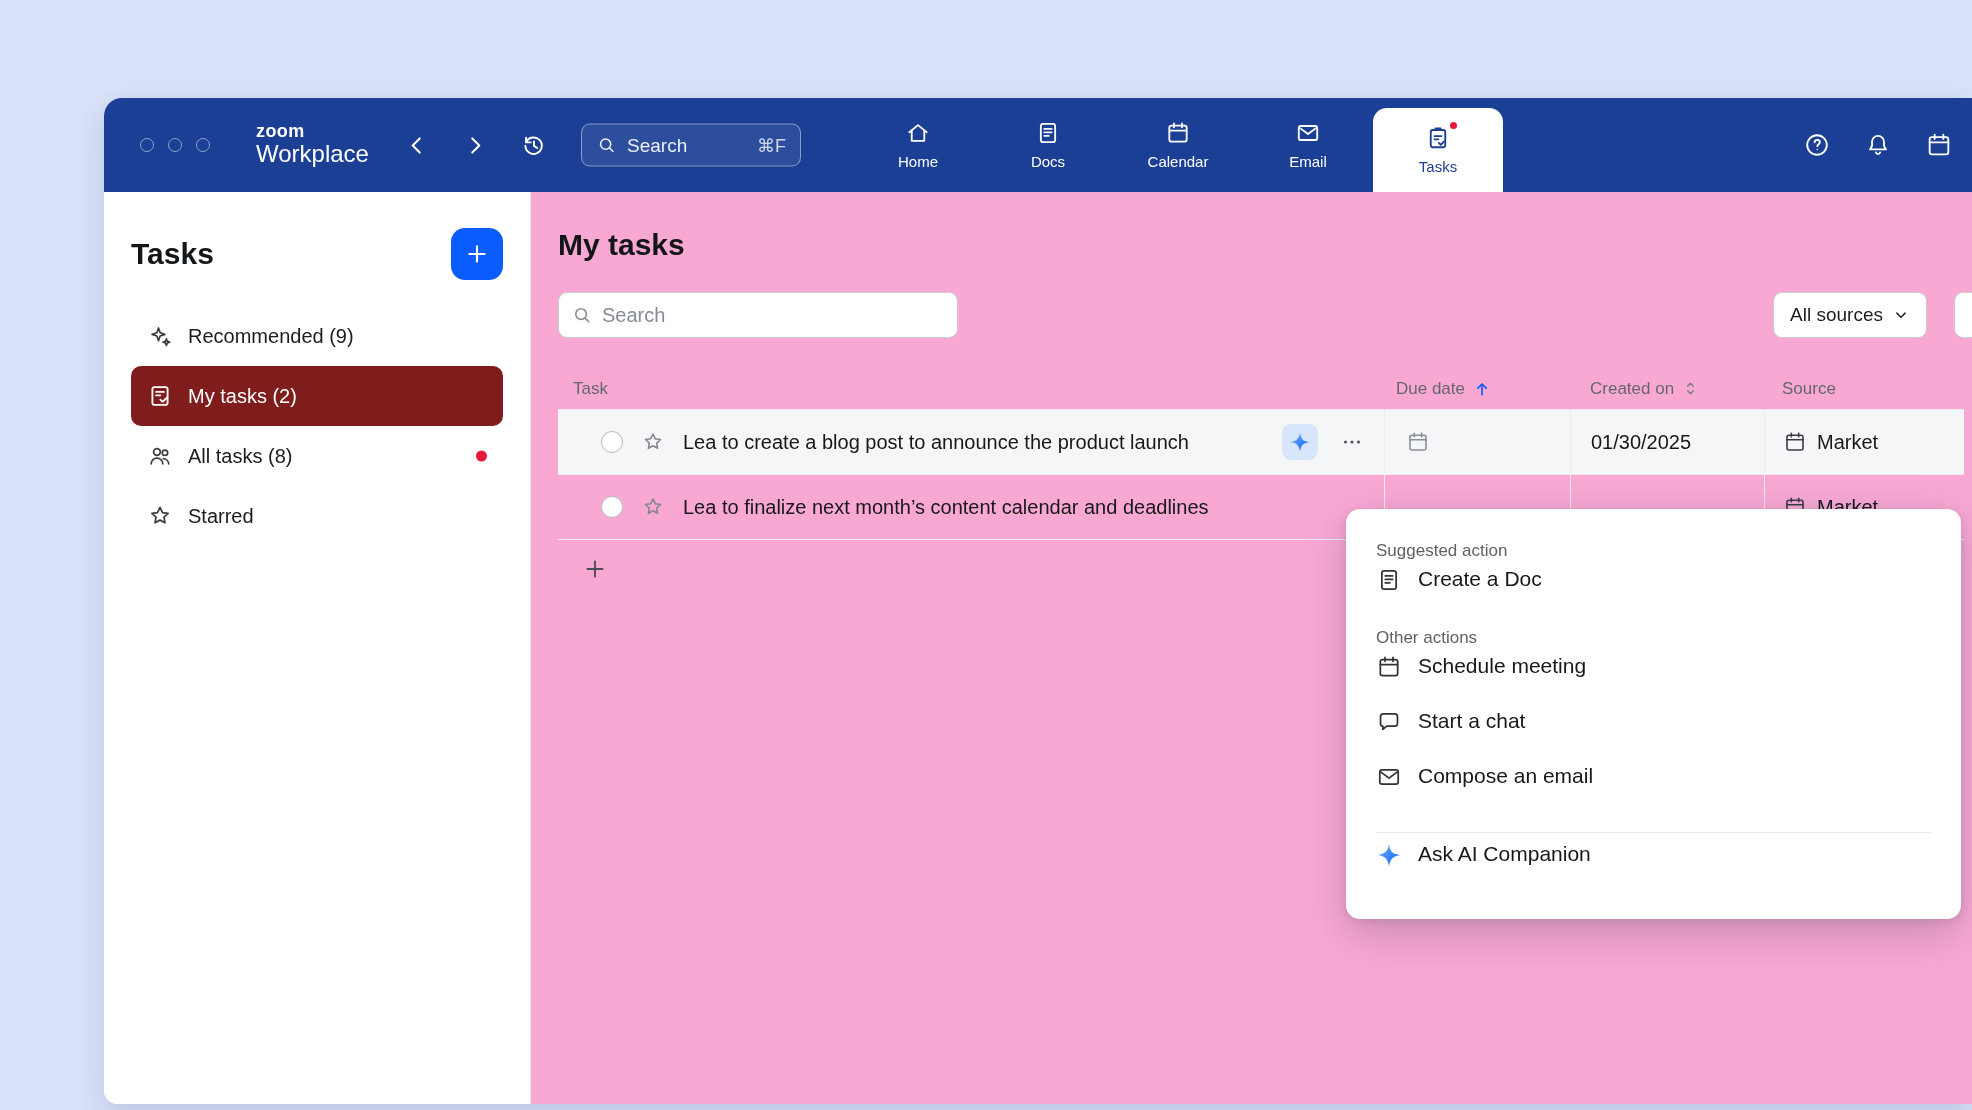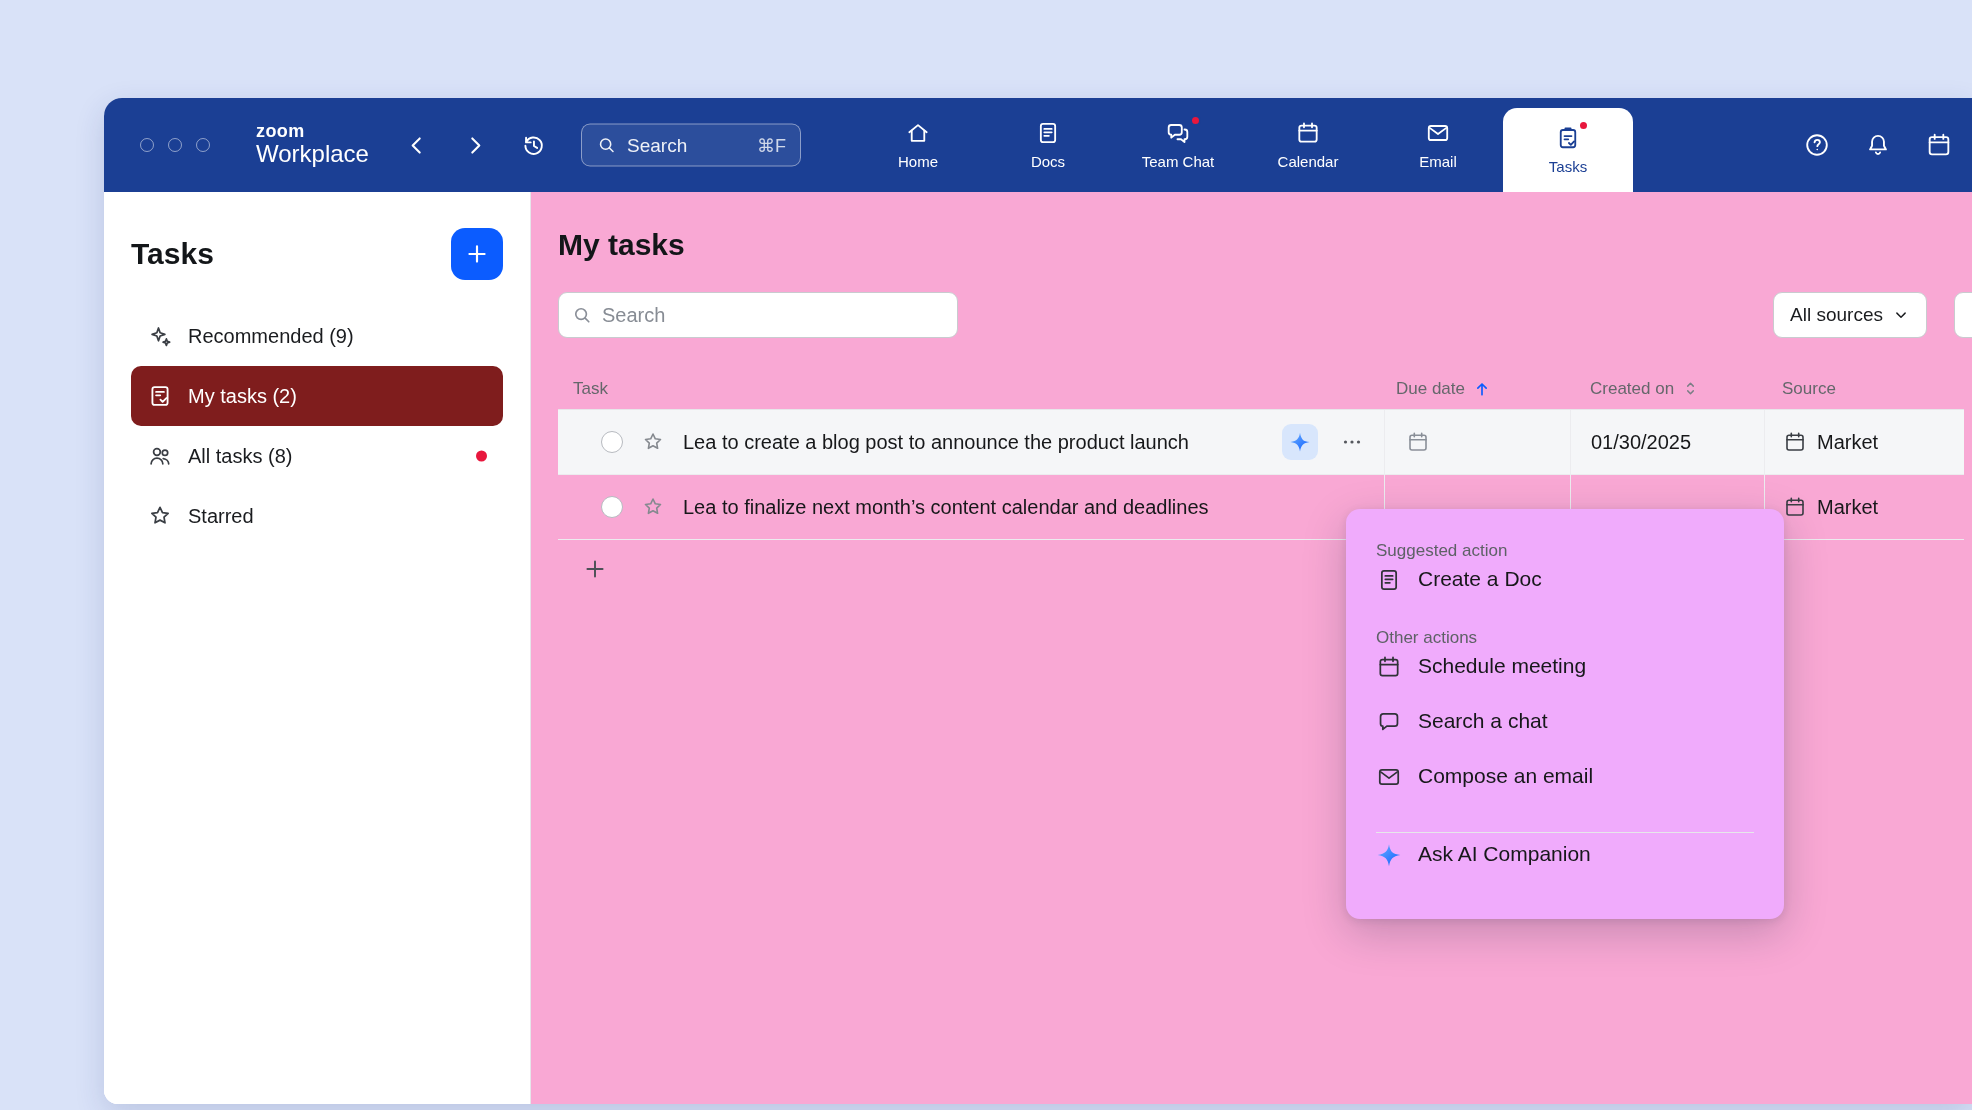--- a/index.html
+++ b/index.html
@@ -82,21 +82,21 @@
   .cb{width:22px;height:22px;border-radius:50%;border:1.8px solid #B7BAC0;background:#fff;flex:none;cursor:pointer}
   .star{color:#85898F;cursor:pointer}
   .tasktext{white-space:nowrap;overflow:hidden;text-overflow:ellipsis}
   .rowtools{margin-left:auto;display:flex;align-items:center;gap:22px;padding-right:20px}
   .ai-btn{width:36px;height:36px;border-radius:9px;background:#D8E6FC;display:flex;align-items:center;justify-content:center;border:none;cursor:pointer}
   .more-btn{background:none;border:none;color:#55585E;cursor:pointer;display:flex}
   .due-add{color:#8A8F98}
   .src-icon{color:#3A3E44}
   .addrow{margin-top:16px;margin-left:24px;background:none;border:none;color:#4D5157;cursor:pointer;display:flex}
   
-  .menu{position:absolute;left:1346px;top:509px;width:438px;background:#f0abfc;border-radius:14px;
+  .menu{position:absolute;left:1346px;top:509px;width:615px;background:#ffffff;border-radius:14px;
         box-shadow:0 14px 44px rgba(20,30,60,.22),0 2px 8px rgba(20,30,60,.10);
         padding:26px 28px 22px;z-index:40}
   .menu-h{font-size:17px;color:#5E6166;margin:6px 0 6px 2px}
   .menu-item{display:flex;gap:16px;height:55px;font-size:21px;color:#17181A;cursor:pointer;border-radius:8px;padding:0 2px}
   .menu-item .icon{color:#2F3237}
   .menu-div{border:none;border-top:1px solid #E7E7EA;margin:13px 2px 9px}
   .sort-up{color:#0B5CFF}
   .sort-both{color:#7A7E85}
 </style>
 </head>
@@ -178,32 +178,20 @@
         <div class="tb-item">
           <span class="iconwrap">
               <span class="icon">
             <svg width="26" height="26" viewBox="0 0 24 24" fill="none" stroke="currentColor" stroke-width="1.7" stroke-linecap="round" stroke-linejoin="round">
                   <rect x="5.4" y="3.6" width="13.2" height="16.8" rx="2"></rect>
                   <path d="M8.6 8.2h6.8M8.6 11.4h6.8M8.6 14.6h4.2"></path>
                 </svg>
           </span>
             </span>
           <span class="lbl">Docs</span>
-        </div>
-        <div class="tb-item">
-          <span class="iconwrap">
-            <span class="icon">
-              <svg width="26" height="26" viewBox="0 0 24 24" fill="none" stroke="currentColor" stroke-width="1.7" stroke-linecap="round" stroke-linejoin="round">
-                <path d="M3.4 6.9c0-1.3 1-2.3 2.3-2.3h7.5c1.3 0 2.3 1 2.3 2.3v4.4c0 1.3-1 2.3-2.3 2.3H9.1l-3.3 2.7v-2.7c-1.3 0-2.4-1-2.4-2.3z"></path>
-                <path d="M18 8.8h.3c1.3 0 2.3 1 2.3 2.3v4.4c0 1.3-1 2.3-2.3 2.3h-.3v2.6l-3.2-2.6h-3.3"></path>
-              </svg>
-            </span>
-            <span class="dot chat"></span>
-          </span>
-          <span class="lbl">Team Chat</span>
         </div>
         <div class="tb-item">
           <span class="iconwrap">
               <span class="icon">
             <svg width="26" height="26" viewBox="0 0 24 24" fill="none" stroke="currentColor" stroke-width="1.7" stroke-linecap="round" stroke-linejoin="round">
                   <rect x="4" y="5.2" width="16" height="14.8" rx="2"></rect>
                   <path d="M4 9.8h16M8.3 3.2v3.6M15.7 3.2v3.6"></path>
                 </svg>
           </span>
             </span>
@@ -477,21 +465,21 @@
           </svg>
       </span>
       <span>Schedule meeting</span>
     </div>
     <div class="menu-item">
       <span class="icon">
         <svg width="26" height="26" viewBox="0 0 24 24" fill="none" stroke="currentColor" stroke-width="1.6" stroke-linecap="round" stroke-linejoin="round">
             <path d="M4.2 7.1c0-1.4 1.1-2.5 2.5-2.5h10.6c1.4 0 2.5 1.1 2.5 2.5v6.2c0 1.4-1.1 2.5-2.5 2.5H10l-3.7 3v-3h-.1c-1.4 0-2-1.1-2-2.5z"></path>
           </svg>
       </span>
-      <span>Search a chat</span>
+      <span>Start a chat</span>
     </div>
     <div class="menu-item">
       <span class="icon">
         <svg width="26" height="26" viewBox="0 0 24 24" fill="none" stroke="currentColor" stroke-width="1.6" stroke-linecap="round" stroke-linejoin="round">
             <rect x="3.5" y="5.5" width="17" height="13" rx="2"></rect>
             <path d="m4.6 7.5 7.4 5.5 7.4-5.5"></path>
           </svg>
       </span>
       <span>Compose an email</span>
     </div>

